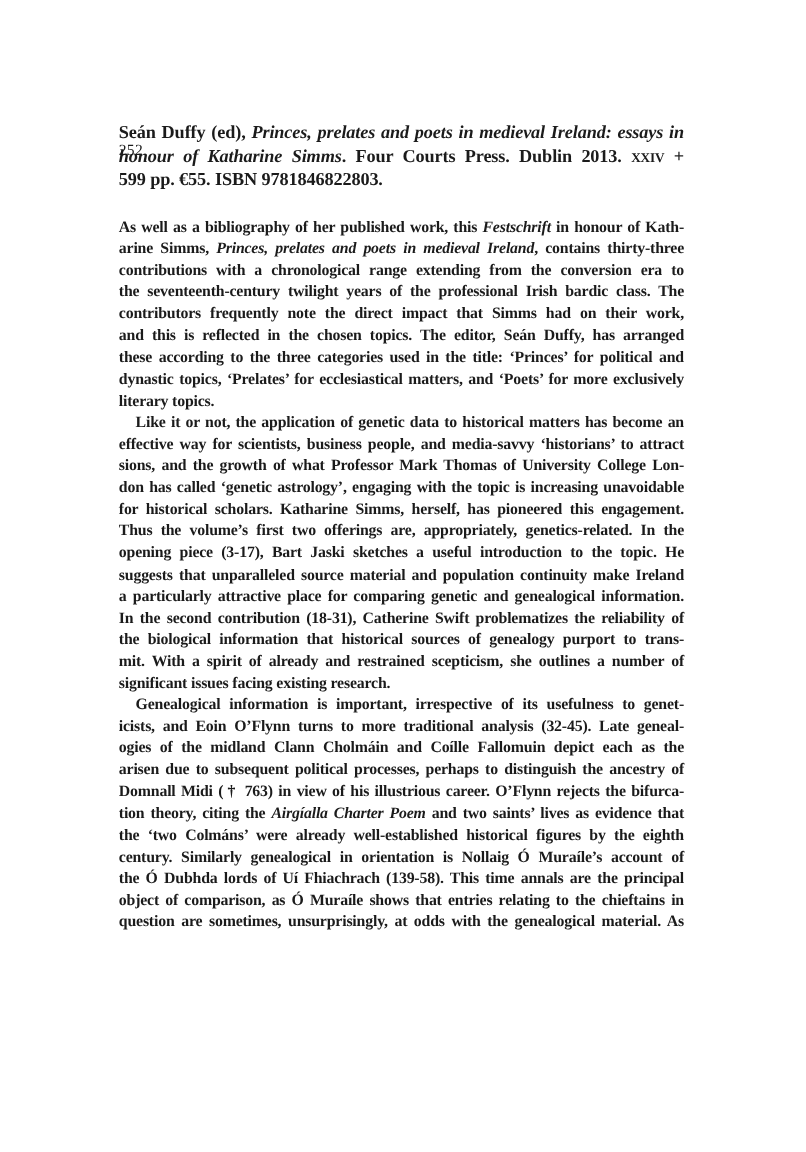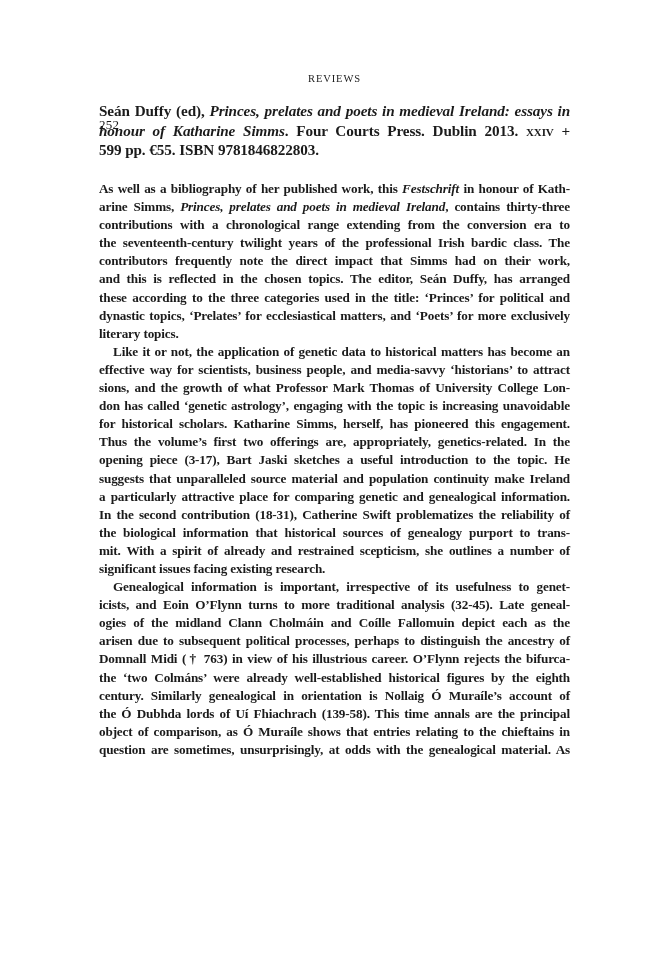--- a/index.html
+++ b/index.html
@@ -80,21 +80,20 @@
   }
   .it { font-style: italic; }
   .sc { font-variant: small-caps; }
 </style>
 </head>
 <body>
 
 <div class="page">
   <div class="running-header">
     <span class="pagenum">252</span>
-    <span class="runhead">REVIEWS</span>
   </div>
   <div class="citation" id="citation">
       <div class="tline just"><span>Seán Duffy (ed), </span><span class="it">Princes, prelates and poets in medieval Ireland: essays in</span></div>
       <div class="tline just"><span class="it">honour of Katharine Simms</span><span>. Four Courts Press. Dublin 2013. </span><span class="sc">xxiv</span><span> +</span></div>
       <div class="tline noj"><span>599 pp. €55. ISBN 9781846822803.</span></div>
     </div>
   <div class="bodytext" id="bodytext">
       <div>
         <div class="tline just"><span>As well as a bibliography of her published work, this </span><span class="it">Festschrift</span><span> in honour of Kath-</span></div>
         <div class="tline just"><span>arine Simms, </span><span class="it">Princes, prelates and poets in medieval Ireland</span><span>, contains thirty-three</span></div>
@@ -120,20 +119,21 @@
         <div class="tline just"><span>the biological information that historical sources of genealogy purport to trans-</span></div>
         <div class="tline just"><span>mit. With a spirit of already and restrained scepticism, she outlines a number of</span></div>
         <div class="tline noj"><span>significant issues facing existing research.</span></div>
       </div>
       <div>
         <div class="tline just indent"><span>Genealogical information is important, irrespective of its usefulness to genet-</span></div>
         <div class="tline just"><span>icists, and Eoin O’Flynn turns to more traditional analysis (32-45). Late geneal-</span></div>
         <div class="tline just"><span>ogies of the midland Clann Cholmáin and Coílle Fallomuin depict each as the</span></div>
         <div class="tline just"><span>arisen due to subsequent political processes, perhaps to distinguish the ancestry of</span></div>
         <div class="tline just"><span>Domnall Midi († 763) in view of his illustrious career. O’Flynn rejects the bifurca-</span></div>
+        <div class="tline just"><span>tion theory, citing the </span><span class="it">Airgíalla Charter Poem</span><span> and two saints’ lives as evidence that</span></div>
         <div class="tline just"><span>the ‘two Colmáns’ were already well-established historical figures by the eighth</span></div>
         <div class="tline just"><span>century. Similarly genealogical in orientation is Nollaig Ó Muraíle’s account of</span></div>
         <div class="tline just"><span>the Ó Dubhda lords of Uí Fhiachrach (139-58). This time annals are the principal</span></div>
         <div class="tline just"><span>object of comparison, as Ó Muraíle shows that entries relating to the chieftains in</span></div>
         <div class="tline just"><span>question are sometimes, unsurprisingly, at odds with the genealogical material. As</span></div>
       </div>
     </div>
 </div>
 
 </body></html>

